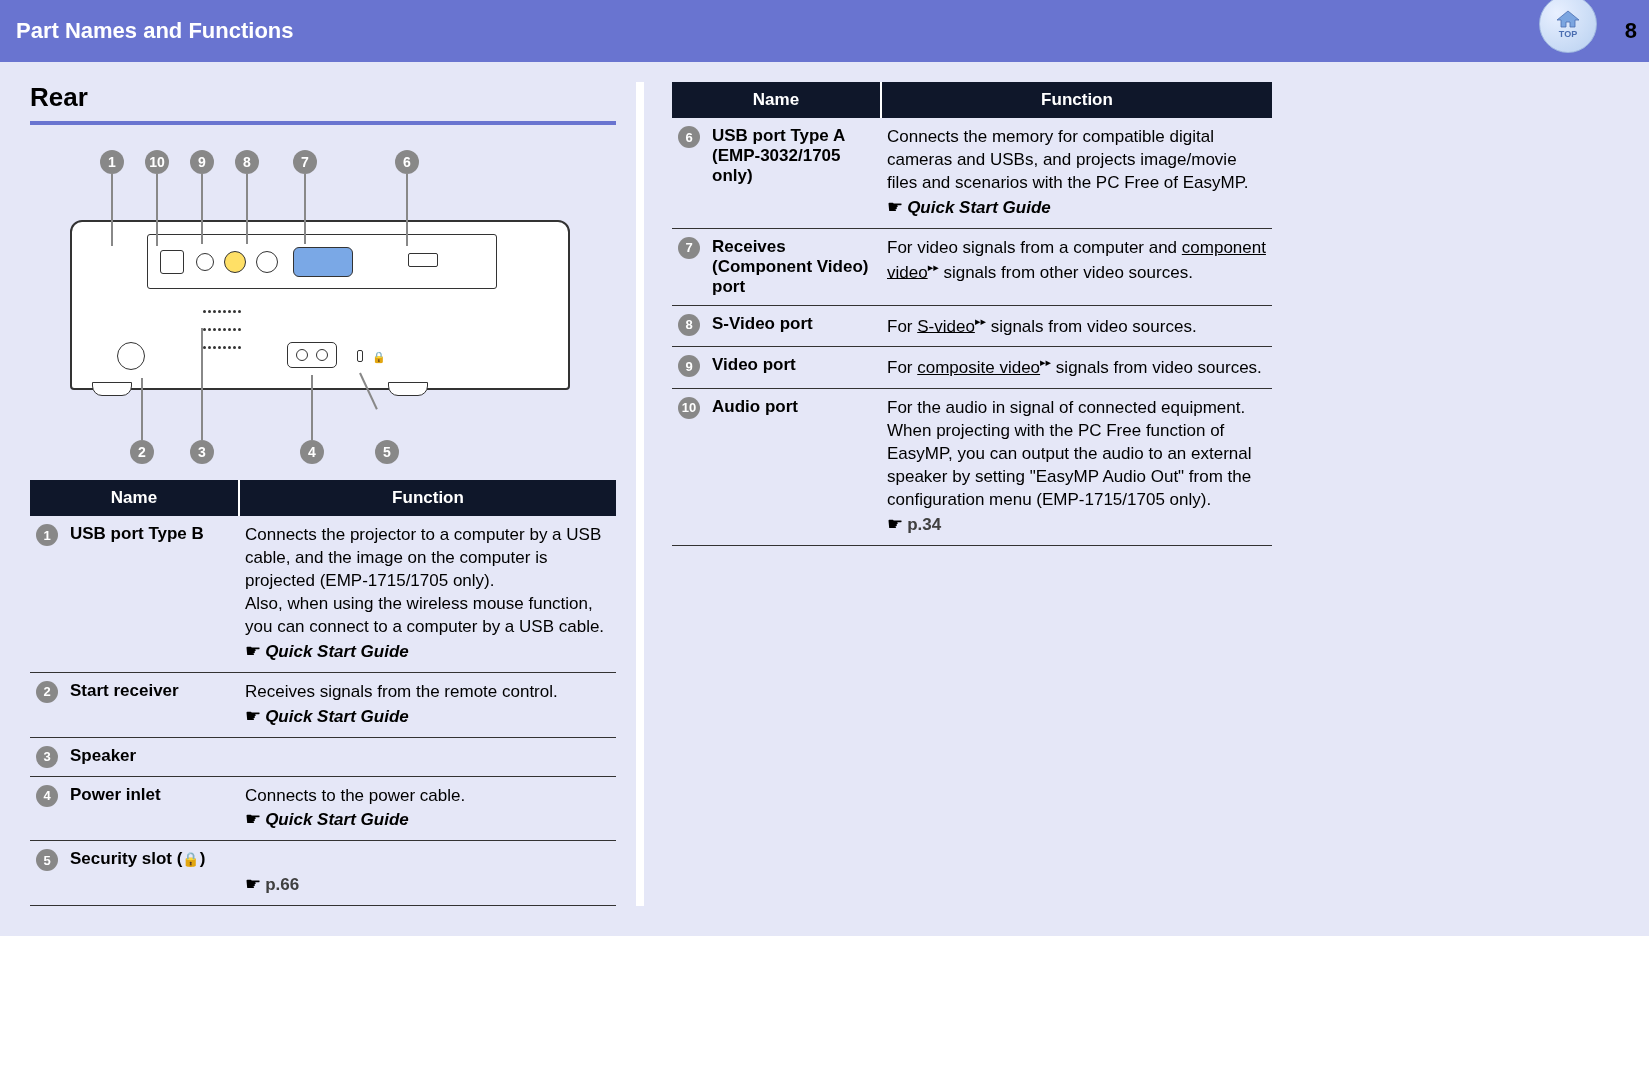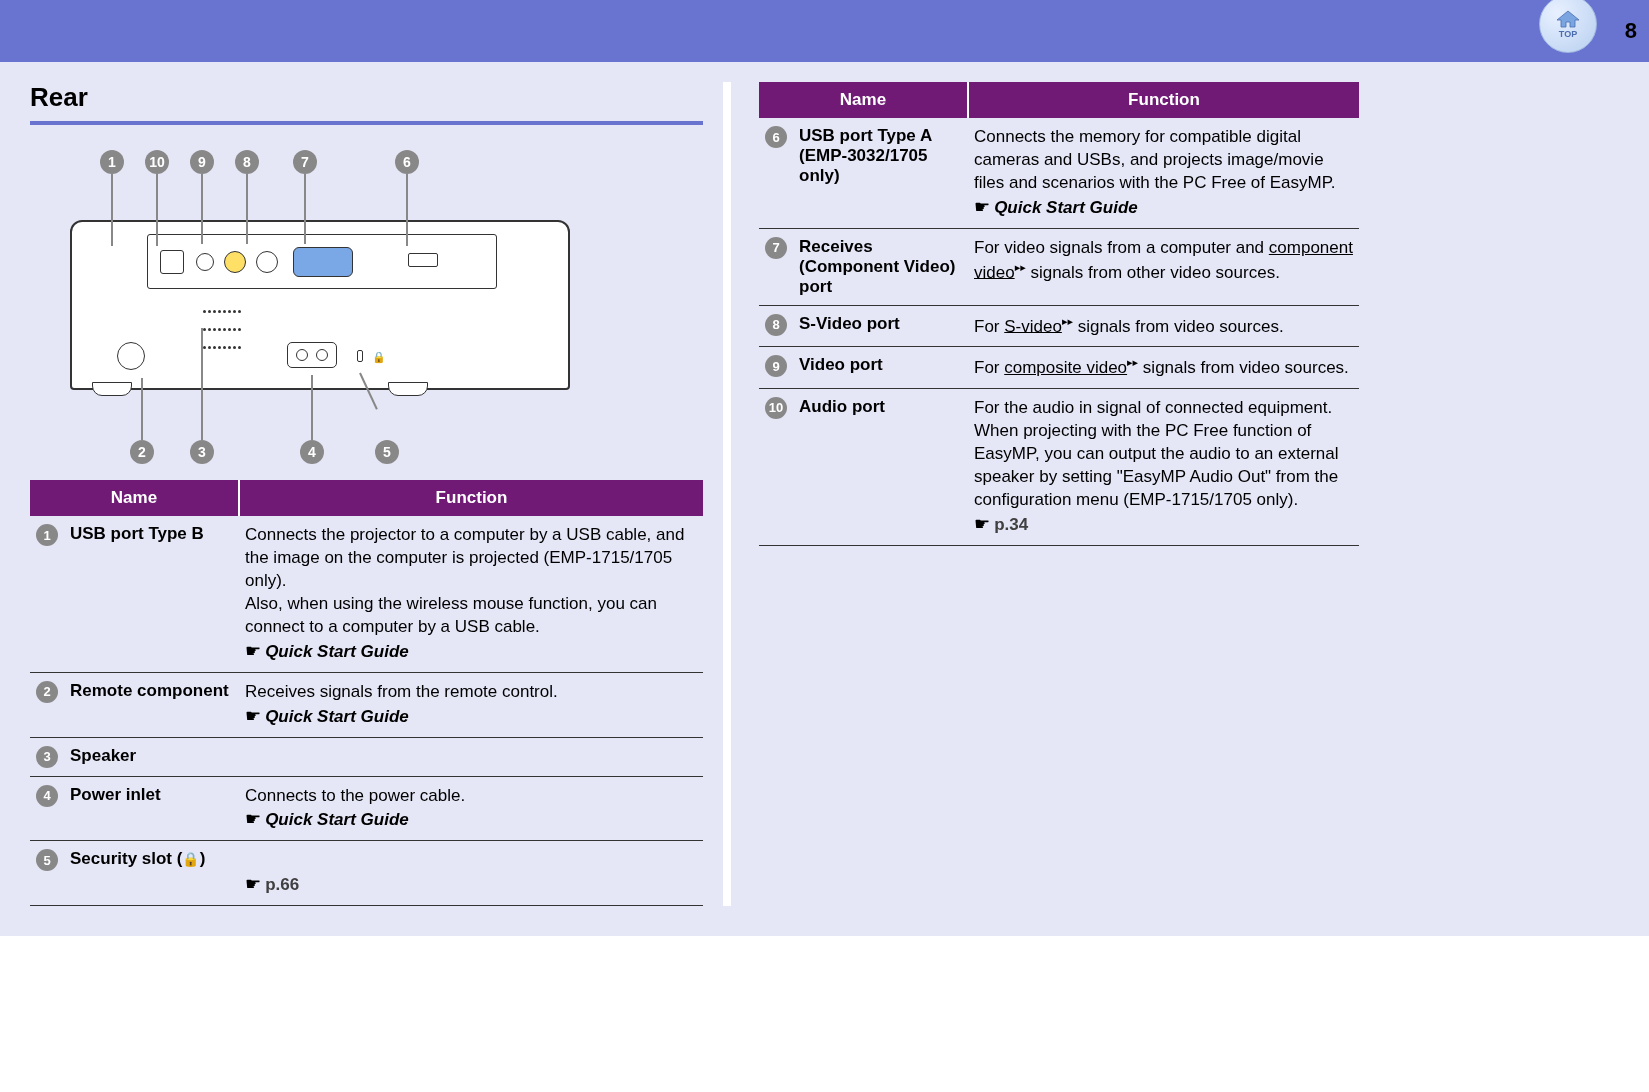--- a/index.html
+++ b/index.html
@@ -5,21 +5,21 @@
 * { margin: 0; padding: 0; box-sizing: border-box; }
 body { font-family: Arial, Helvetica, sans-serif; background: #fff; width: 1649px; }
 
 .header-bar { background: #6974d0; height: 62px; display: flex; align-items: center; padding: 0 16px; position: relative; }
 .header-title { color: #fff; font-size: 22px; font-weight: bold; }
 .page-number { position: absolute; right: 12px; color: #000; font-size: 22px; font-weight: bold; }
 .top-icon { position: absolute; right: 50px; top: -5px; width: 60px; height: 60px; }
 .top-icon-circle { width: 58px; height: 58px; border-radius: 50%; background: radial-gradient(circle at 30% 30%, #e8f0ff, #b8d0f0); display: flex; flex-direction: column; align-items: center; justify-content: center; font-size: 9px; font-weight: bold; color: #4a6db0; border: 1px solid #a0b8e0; }
 
 .content { display: flex; background: #e5e7f7; padding: 20px 0 30px 0; }
-.left-col { width: 723px; padding: 0 20px 0 30px; }
+.left-col { width: 636px; padding: 0 20px 0 30px; }
 .right-col { width: 650px; padding: 0 30px 0 20px; margin-left: 8px; }
 .gap-strip { width: 8px; background: #fff; }
 
 .section-title { font-size: 26px; font-weight: bold; margin-bottom: 8px; }
 .section-underline { height: 4px; background: #6974d0; margin-bottom: 25px; }
 
 .diagram { position: relative; height: 330px; }
 .device-body { position: absolute; left: 40px; top: 70px; width: 500px; height: 170px; border: 2px solid #333; background: #fff; border-radius: 12px 12px 4px 4px; }
 .port-panel { position: absolute; left: 75px; top: 12px; width: 350px; height: 55px; border: 1.5px solid #333; border-radius: 3px; background: #fff; }
 .port { position: absolute; border: 1.5px solid #333; background: #fff; }
@@ -37,38 +37,39 @@
 .power-inlet { position: absolute; left: 215px; bottom: 20px; width: 50px; height: 26px; border: 1.5px solid #333; border-radius: 5px; }
 .power-inlet::before, .power-inlet::after { content: ""; position: absolute; width: 10px; height: 10px; border-radius: 50%; border: 1.5px solid #333; top: 6px; }
 .power-inlet::before { left: 8px; } .power-inlet::after { right: 8px; }
 .sec-slot { position: absolute; left: 285px; bottom: 26px; width: 6px; height: 12px; border: 1.5px solid #333; border-radius: 2px; }
 .sec-label { position: absolute; left: 300px; bottom: 24px; font-size: 11px; }
 
 .callout-dot { position: absolute; width: 24px; height: 24px; border-radius: 50%; background: #888; color: #fff; font-size: 14px; font-weight: bold; display: flex; align-items: center; justify-content: center; z-index: 10; }
 .callout-line { position: absolute; background: #888; z-index: 5; }
 
 .parts-table { width: 100%; border-collapse: collapse; font-size: 17px; }
-.parts-table th { background: #701a75; color: #fff; font-weight: bold; padding: 8px 24px; text-align: center; }
+.parts-table th { background: #0f172a; color: #fff; font-weight: bold; padding: 8px 24px; text-align: center; }
 .th-name { width: 200px; border-right: 2px solid #fff; }
 .parts-table td { padding: 8px 6px; vertical-align: top; border-bottom: 1px solid #333; }
 .num-cell { width: 32px; text-align: center; }
 .num-circle { display: inline-flex; width: 22px; height: 22px; border-radius: 50%; background: #888; color: #fff; align-items: center; justify-content: center; font-size: 13px; font-weight: bold; }
 .name-cell { font-weight: bold; width: 175px; }
 .func-cell { line-height: 1.35; }
 .ref-hand { font-size: 18px; margin-right: 4px; }
 .ref-link { font-style: italic; font-weight: bold; }
 .page-link { color: #404040; font-weight: bold; }
 .glossary { text-decoration: underline; }
 .glossary-arrow { font-size: 11px; vertical-align: super; }
 .lock-icon { font-size: 14px; }
 </style>
 </head>
 <body>
 
 <div class="header-bar">
+  <span class="header-title">Part Names and Functions</span>
   <div class="top-icon">
     <div class="top-icon-circle">
       <svg width="26" height="20" viewBox="0 0 26 20">
           <path d="M13 2 L24 11 L20 11 L20 18 L15 18 L15 13 L11 13 L11 18 L6 18 L6 11 L2 11 Z" fill="#7ba5e0" stroke="#4a6db0" stroke-width="0.8"></path>
         </svg>
       <span>TOP</span>
     </div>
   </div>
   <span class="page-number">8</span>
 </div>
@@ -133,21 +134,21 @@
         </tr>
       </thead>
       <tbody id="tbody-left">
           <tr>
             <td class="num-cell"><span class="num-circle">1</span></td>
             <td class="name-cell">USB port Type B</td>
             <td class="func-cell">Connects the projector to a computer by a USB cable, and the image on the computer is projected (EMP-1715/1705 only).<br>Also, when using the wireless mouse function, you can connect to a computer by a USB cable.<br><span class="ref-hand">☛</span><span class="ref-link">Quick Start Guide</span></td>
           </tr>
           <tr>
             <td class="num-cell"><span class="num-circle">2</span></td>
-            <td class="name-cell">Remote component</td>
+            <td class="name-cell">Start receiver</td>
             <td class="func-cell">Receives signals from the remote control.<br><span class="ref-hand">☛</span><span class="ref-link">Quick Start Guide</span></td>
           </tr>
           <tr>
             <td class="num-cell"><span class="num-circle">3</span></td>
             <td class="name-cell">Speaker</td>
             <td class="func-cell"></td>
           </tr>
           <tr>
             <td class="num-cell"><span class="num-circle">4</span></td>
             <td class="name-cell">Power inlet</td>

